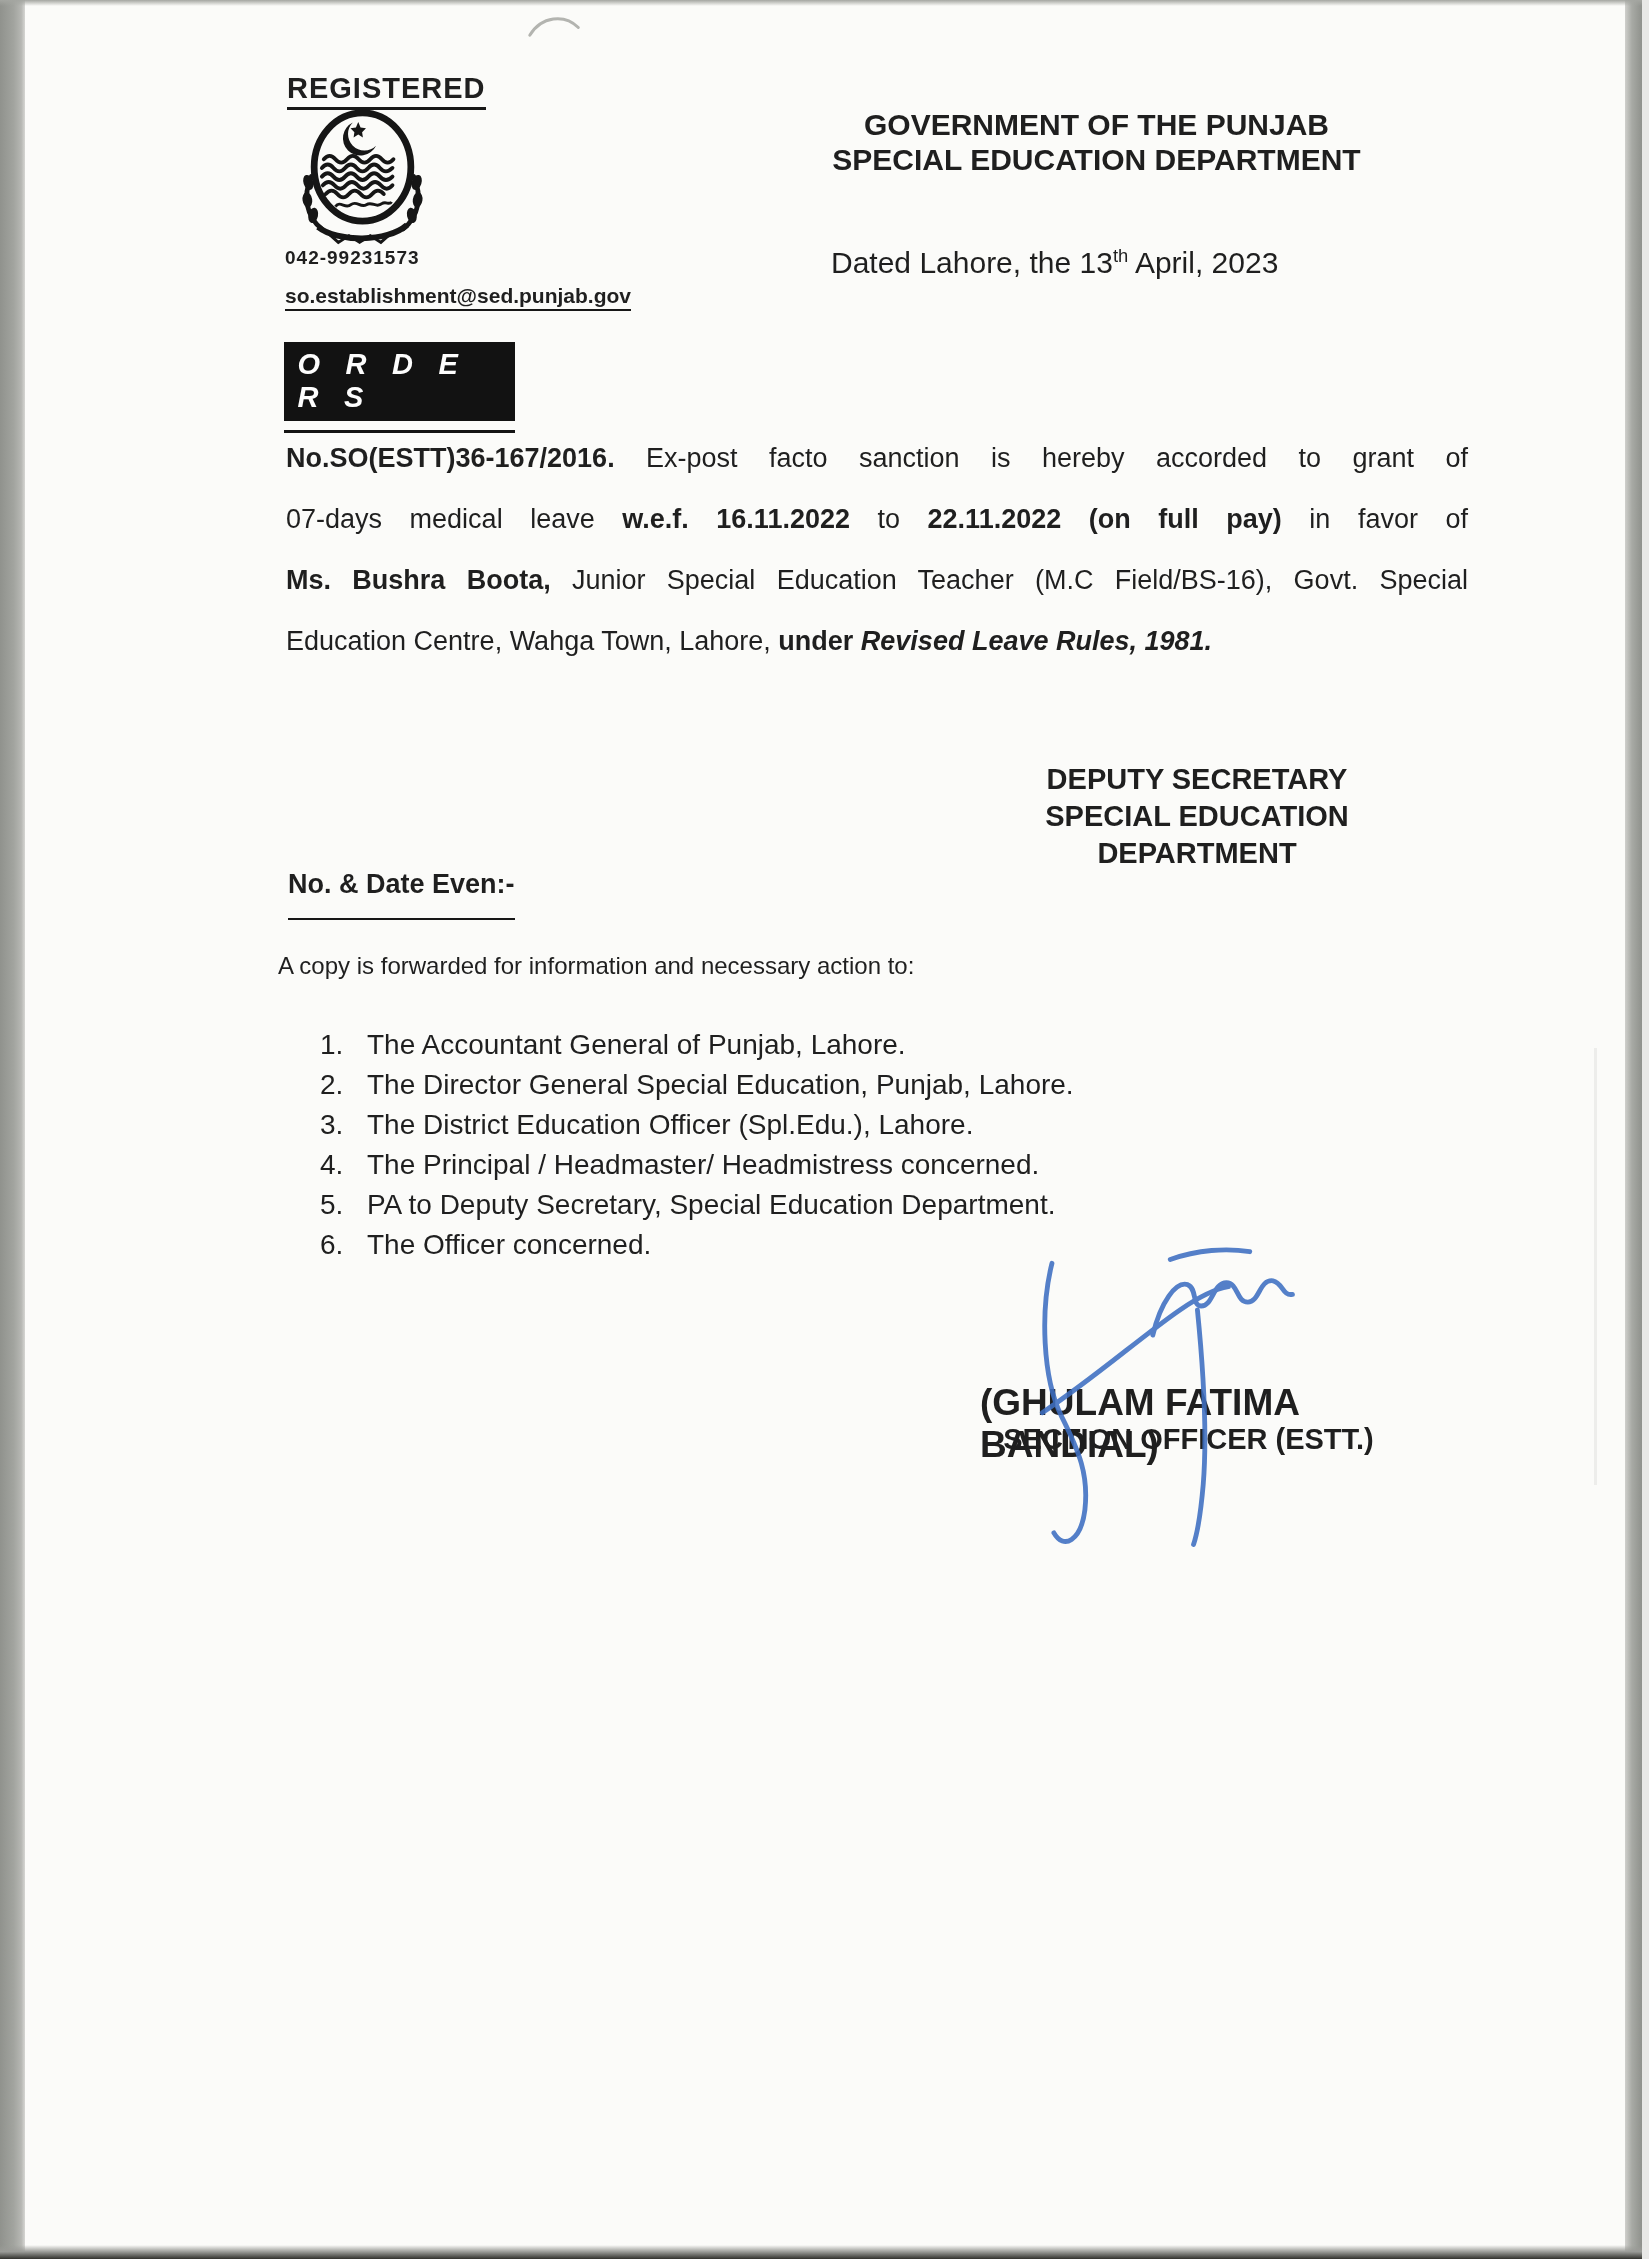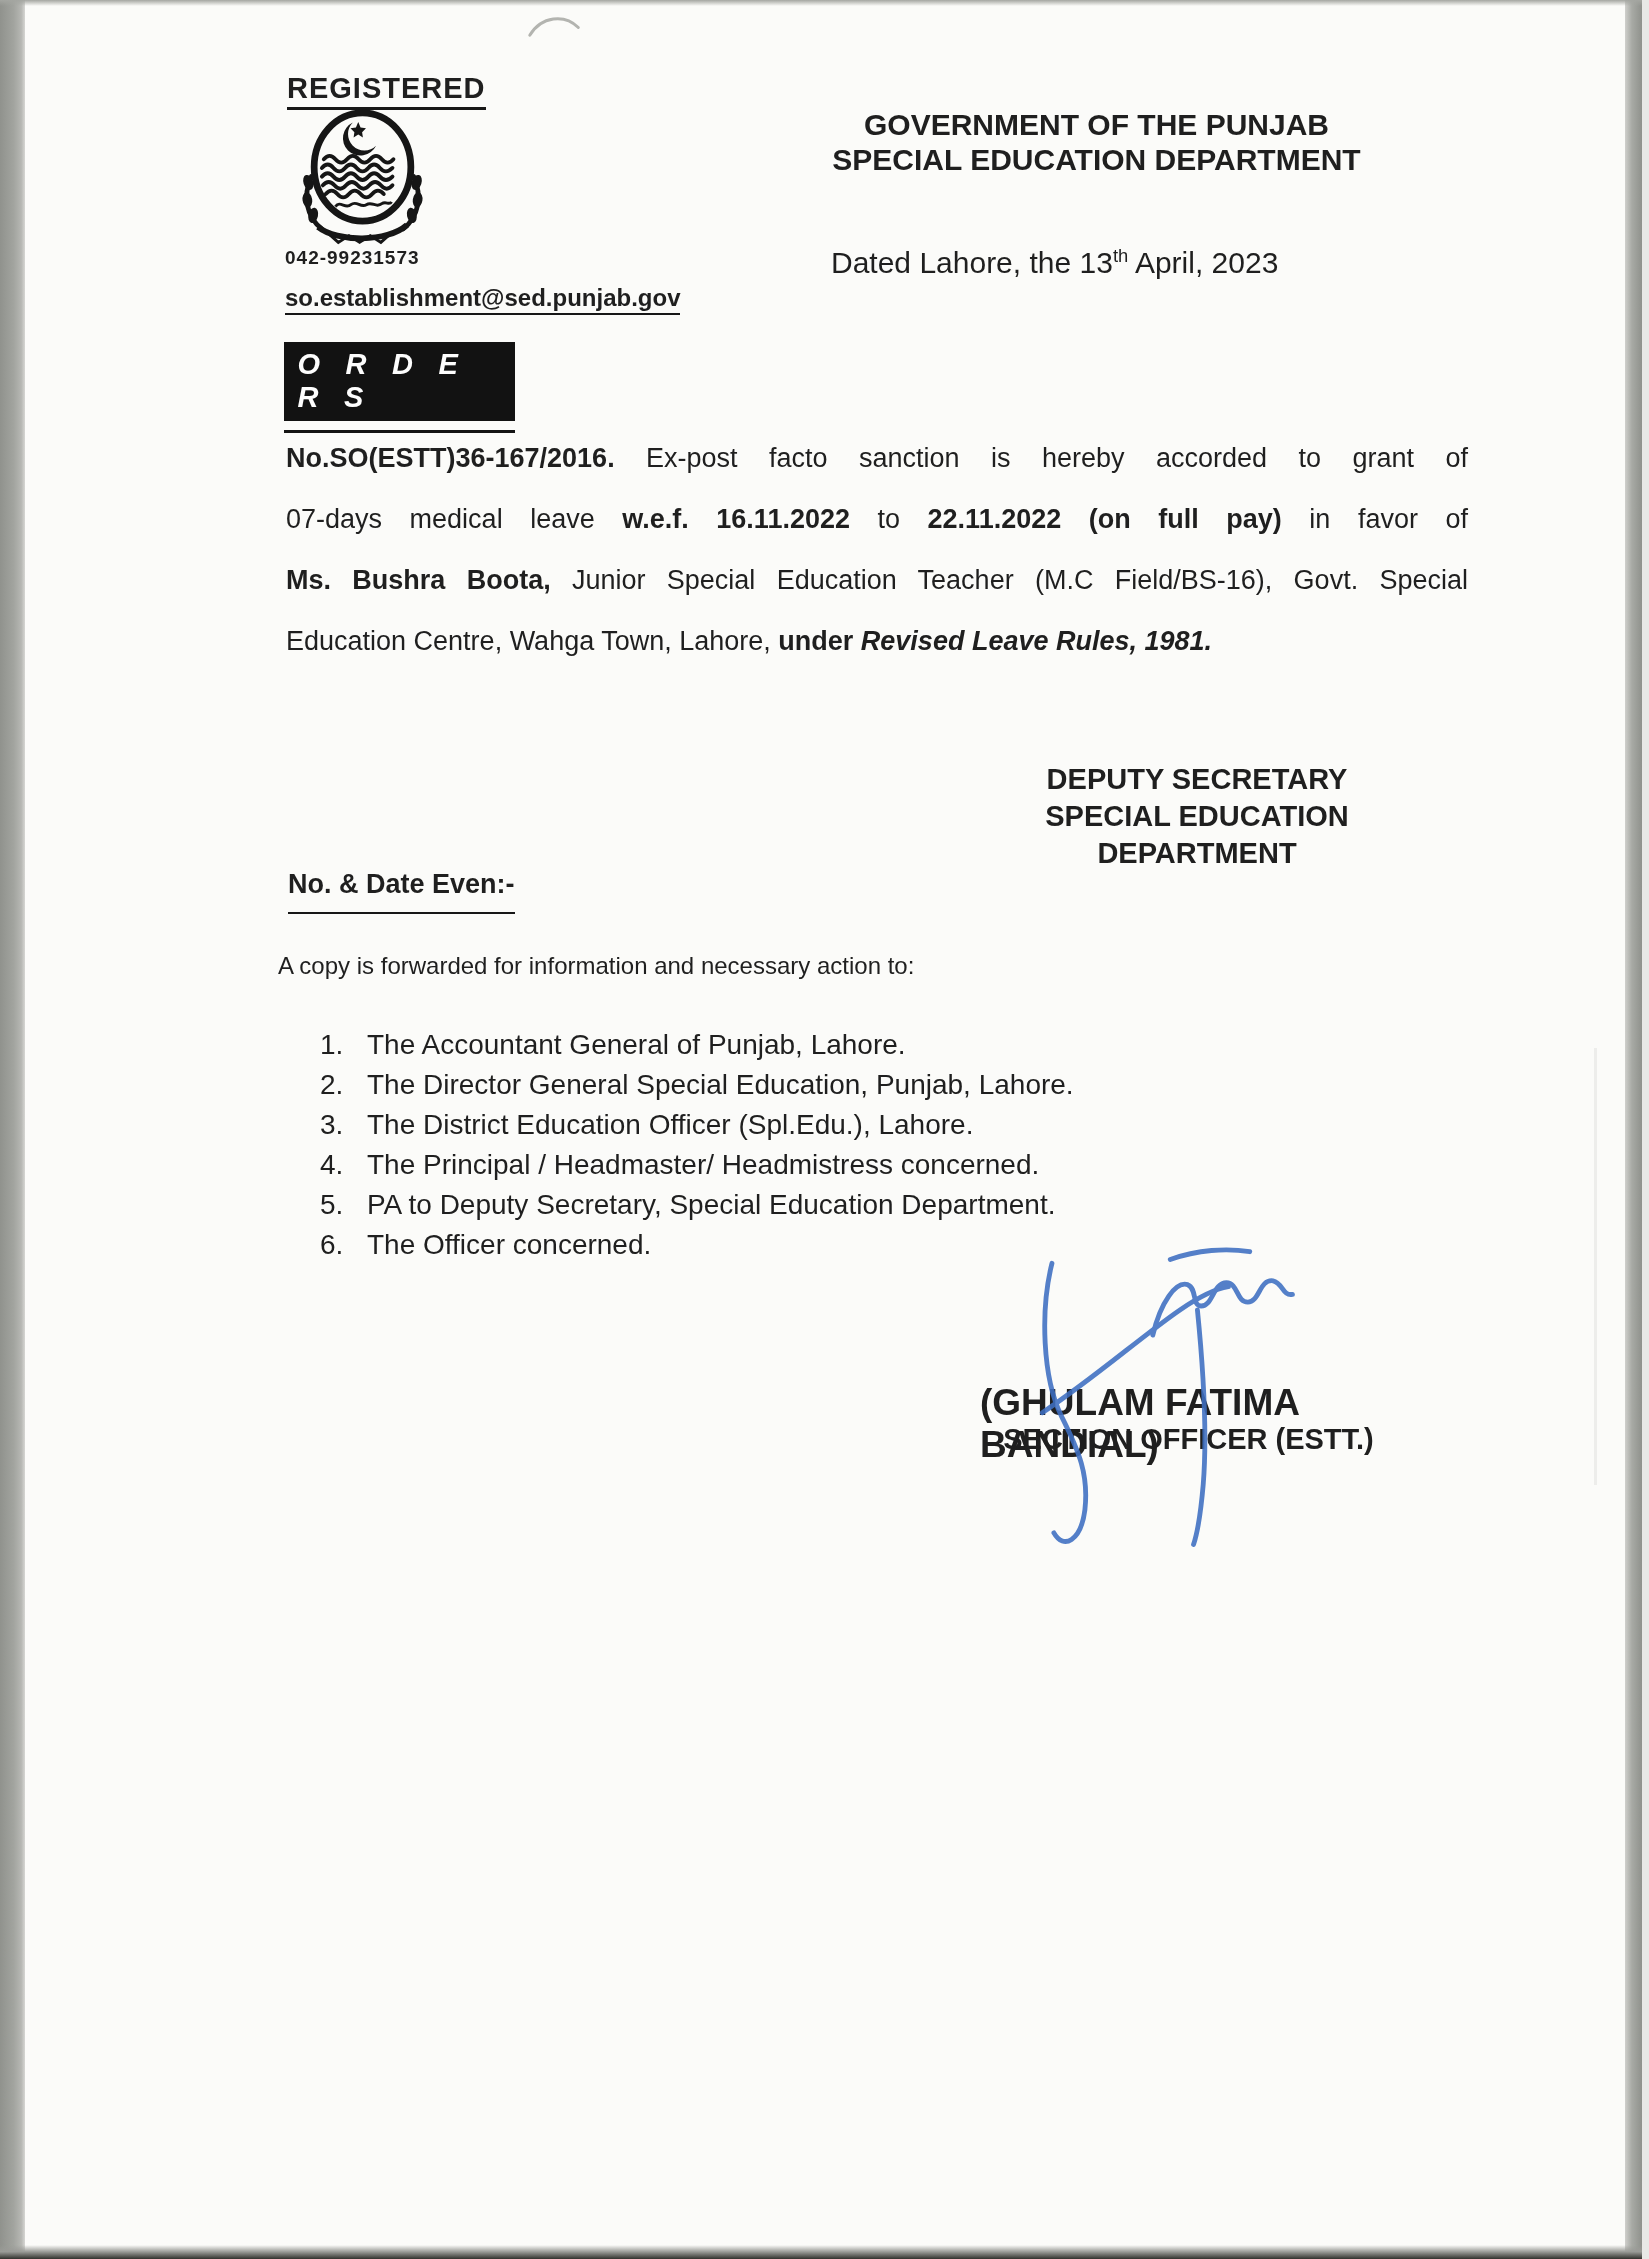--- a/index.html
+++ b/index.html
@@ -17,42 +17,42 @@
   .crease{position:absolute;left:1594px;top:1048px;width:2.9px;height:437px;background:rgba(60,60,55,0.07);}
   .curl{position:absolute;left:522px;top:5.8px;}
 
   .abs{position:absolute;}
   .b{font-weight:bold;}
   .bi{font-weight:bold;font-style:italic;}
 
   .registered{left:287px;top:72px;font-size:29px;font-weight:bold;letter-spacing:1px;
     border-bottom:3.9px solid #171717;padding-bottom:1.9px;}
   .phone{left:285px;top:247px;font-size:19px;font-weight:bold;letter-spacing:1px;}
-  .email{left:285px;top:284px;font-size:24px;font-weight:bold;
+  .email{left:285px;top:284px;font-size:21px;font-weight:bold;
     border-bottom:2.9px solid #171717;padding-bottom:1px;}
 
   .hdr{left:813px;top:107px;width:567px;text-align:center;line-height:35px;}
   .hdr .l1,.hdr .l2{font-size:30px;font-weight:bold;}
   .hdr .l3{font-size:26px;margin-top:1px;}
   .dateline{left:831px;top:245px;font-size:30px;}
   .dateline sup{font-size:18.4px;}
 
   .orders-wrap{left:284px;top:342px;border-bottom:3.9px solid #141414;padding-bottom:9px;}
   .orders-box{background:#121212;color:#fdfdfd;font-size:29px;font-weight:bold;font-style:italic;
     letter-spacing:8.7px;padding:5.8px 13.6px 6.8px 13.6px;width:204px;}
 
   .para{left:286px;top:428px;width:1182px;font-size:27px;}
   .para .jl{text-align:justify;text-align-last:justify;height:61px;line-height:61px;white-space:normal;}
   .para .ll{text-align:left;height:61px;line-height:61px;}
 
   .authority{left:998px;top:761px;width:398px;text-align:center;
     font-size:29px;font-weight:bold;line-height:37px;}
 
   .even-head{left:288px;top:869px;font-size:27px;font-weight:bold;
-    border-bottom:2.9px solid #171717;padding-bottom:12px;text-align:right;}
+    border-bottom:2.9px solid #171717;padding-bottom:18px;text-align:right;}
   .intro{left:278px;top:952px;font-size:24px;}
 
   .dist-list{left:320px;top:1025px;font-size:28px;}
   .dist-row{display:flex;height:40px;line-height:40px;}
   .dist-num{width:47px;flex:0 0 47px;}
 
   .sig-name{left:980px;top:1382px;width:417px;text-align:left;font-size:37px;font-weight:bold;}
   .sig-title{left:980px;top:1423px;width:417px;text-align:center;font-size:29px;font-weight:bold;}
   .sig-svg{left:1007px;top:1242px;}
 </style>

